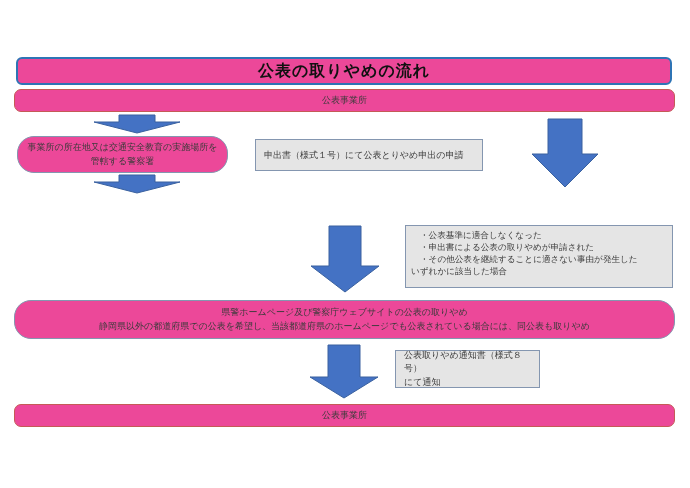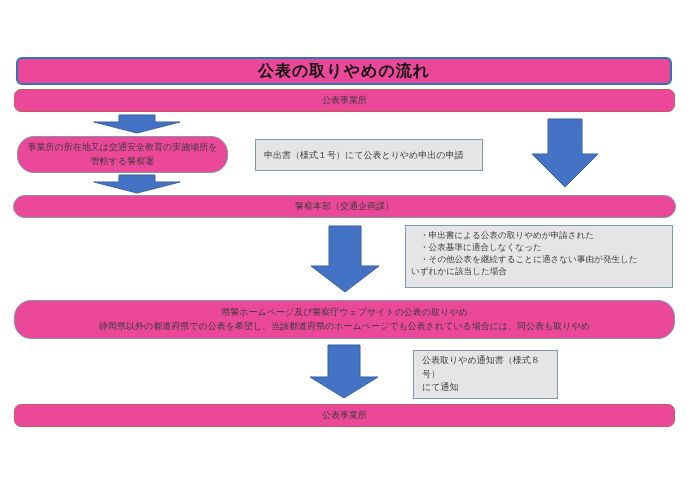--- a/index.html
+++ b/index.html
@@ -73,21 +73,21 @@
   .cond-box {
     left: 405px; top: 225px; width: 268px; height: 63px;
     padding: 4px 6px 4px 4px;
     font-size: 8.6px;
     line-height: 1.38;
     text-align: left;
   }
   .cond-box .cond-item { padding-left: 10px; }
   .cond-box .cond-footer { padding-left: 1px; }
   .notice-box {
-    left: 413px; top: 350px; width: 145px; height: 49px;
+    left: 395px; top: 350px; width: 145px; height: 38px;
     display: flex; align-items: center;
     padding: 8px 8px;
     text-align: left;
     white-space: pre-line;
     line-height: 1.5;
   }
   svg.arrows {
     position: absolute;
     left: 0; top: 0;
     width: 690px; height: 488px;
@@ -115,25 +115,24 @@
 
   <div class="box title-box">公表の取りやめの流れ</div>
 
   <div class="box red-box top">公表事業所</div>
 
   <div class="box blue-round-box police-station-box">事業所の所在地又は交通安全教育の実施場所を
 管轄する警察署</div>
 
   <div class="fill-box app-note-box">申出書（様式１号）にて公表とりやめ申出の申請</div>
 
-  <div class="box blue-round-box hq-box">警察本部（交通企画課）</div>
 
   <div class="fill-box cond-box">
+    <div class="cond-item">・公表基準に適合しなくなった</div>
     <div class="cond-item">・申出書による公表の取りやめが申請された</div>
-    <div class="cond-item">・公表基準に適合しなくなった</div>
     <div class="cond-item">・その他公表を継続することに適さない事由が発生した</div>
     <div class="cond-footer">いずれかに該当した場合</div>
   </div>
 
   <div class="box blue-round-box removal-box">
     <div>県警ホームページ及び警察庁ウェブサイトの公表の取りやめ</div>
     <div>静岡県以外の都道府県での公表を希望し、当該都道府県のホームページでも公表されている場合には、同公表も取りやめ</div>
   </div>
 
   <div class="fill-box notice-box">公表取りやめ通知書（様式８号）

